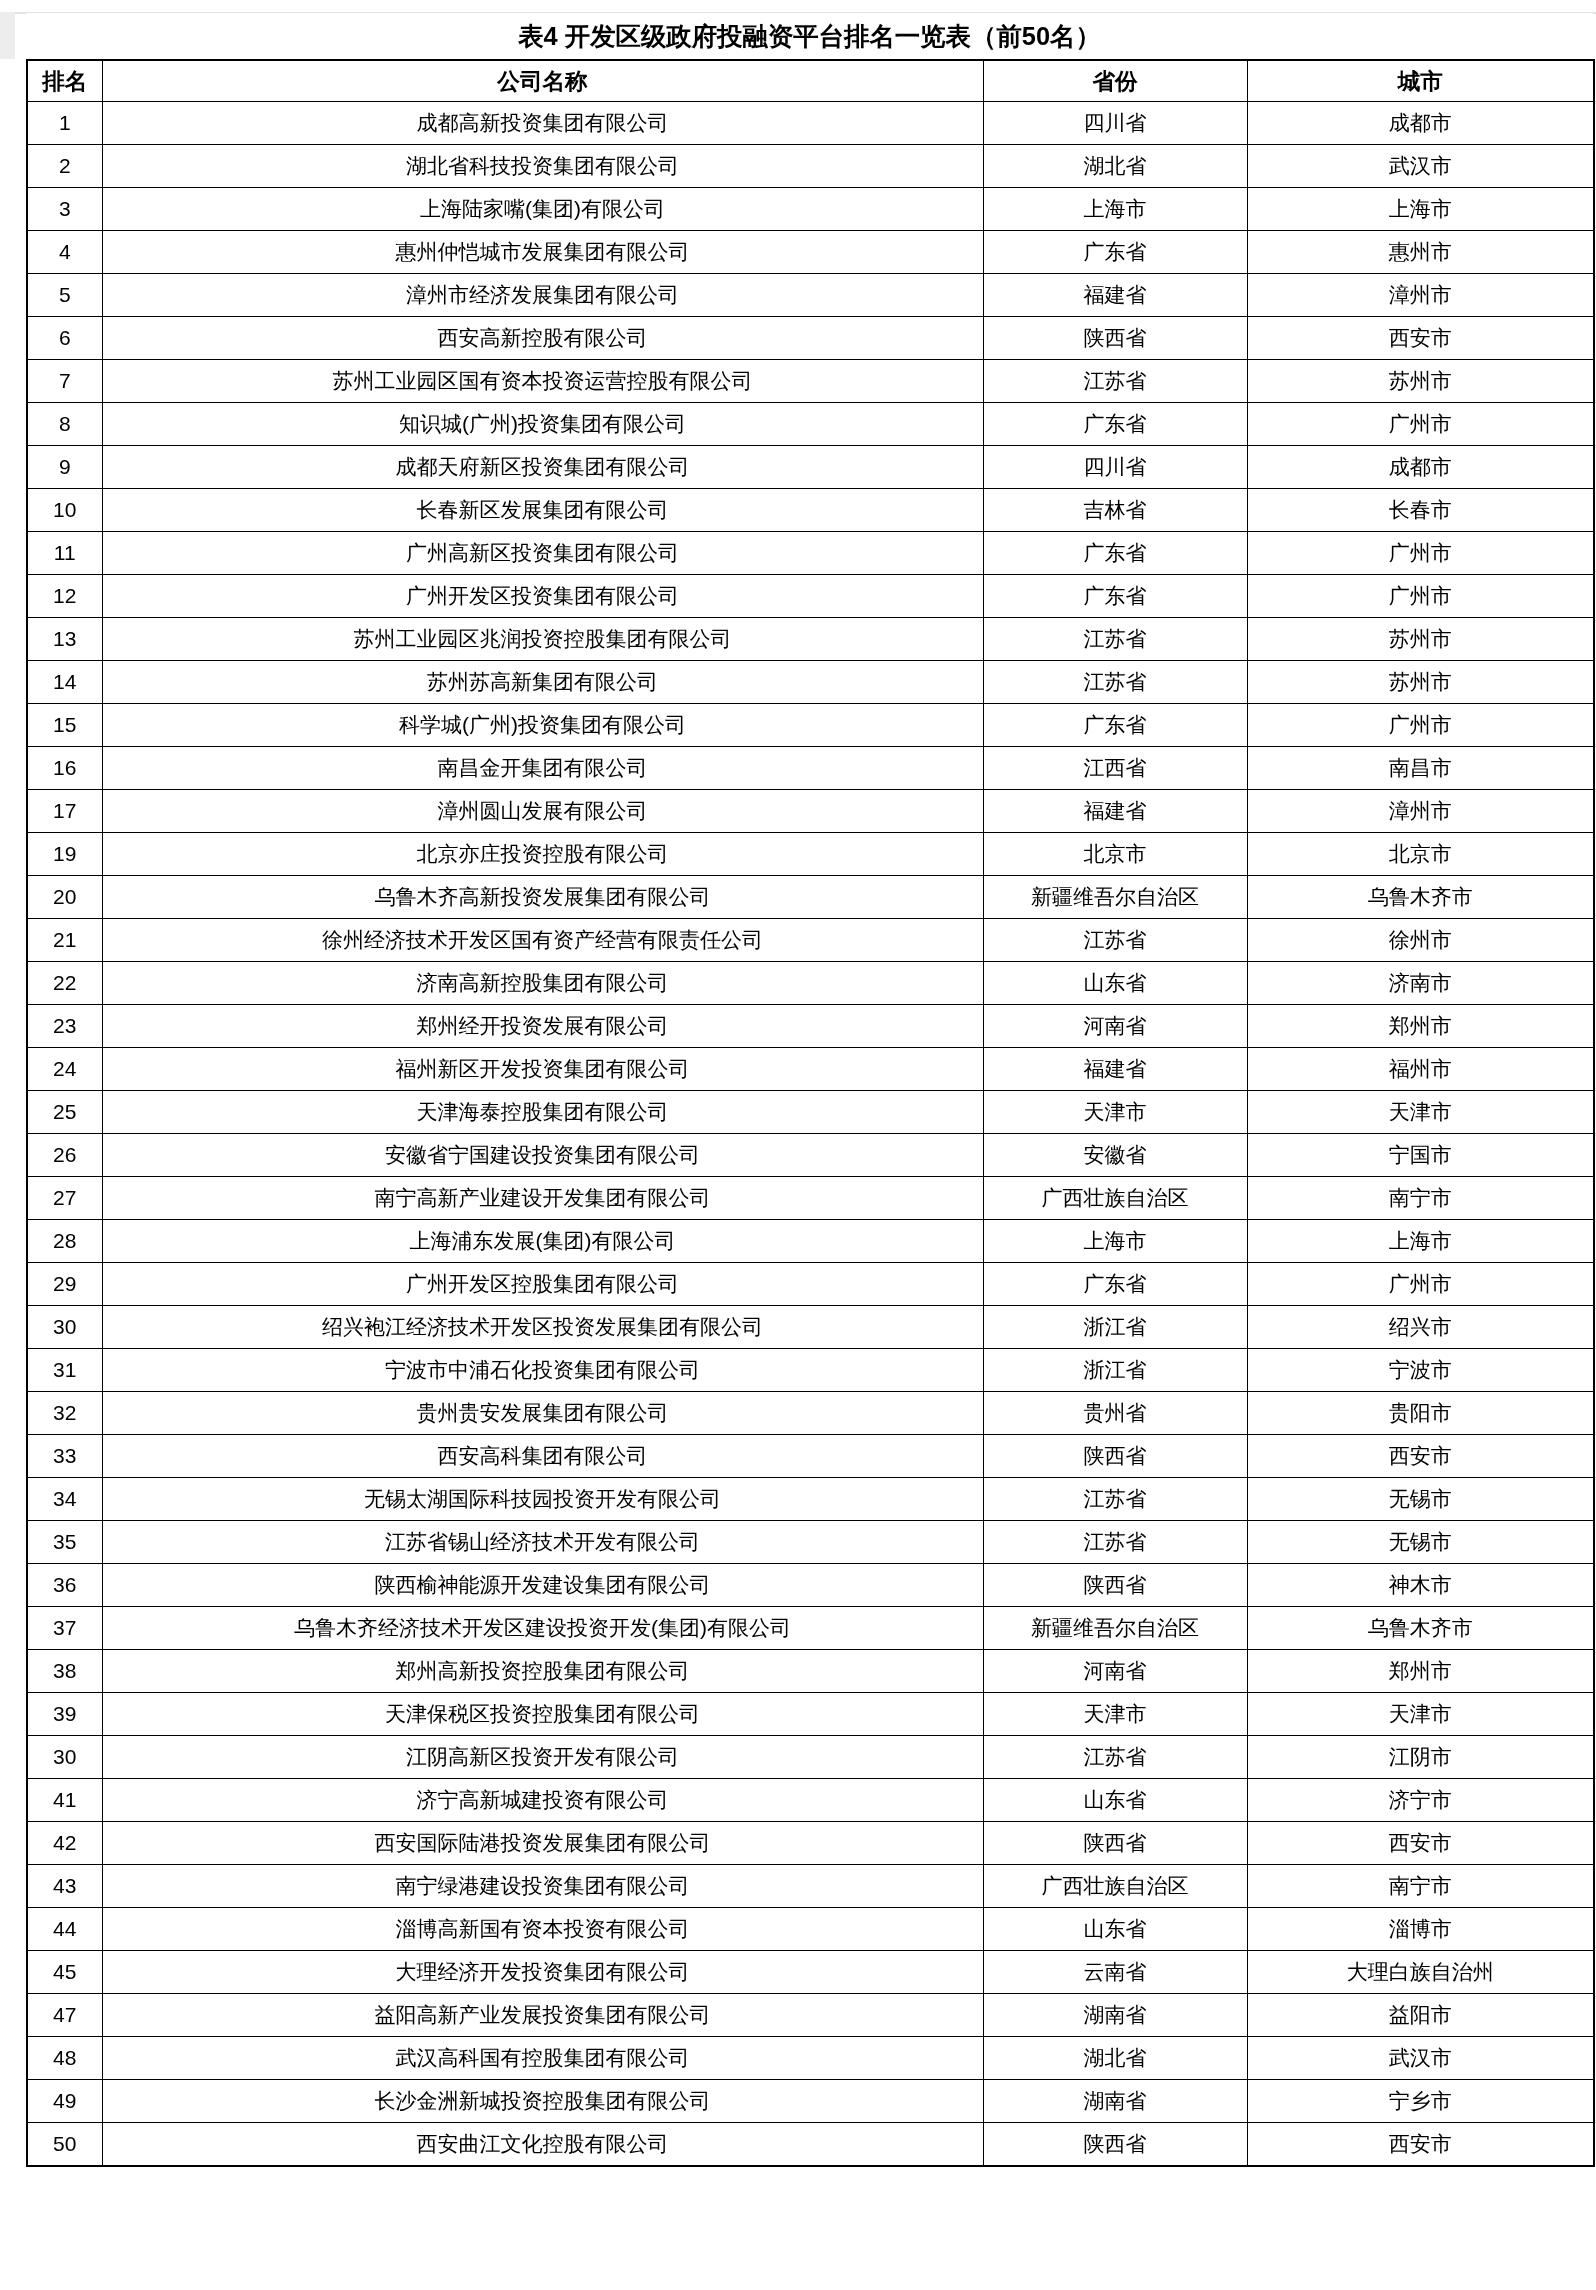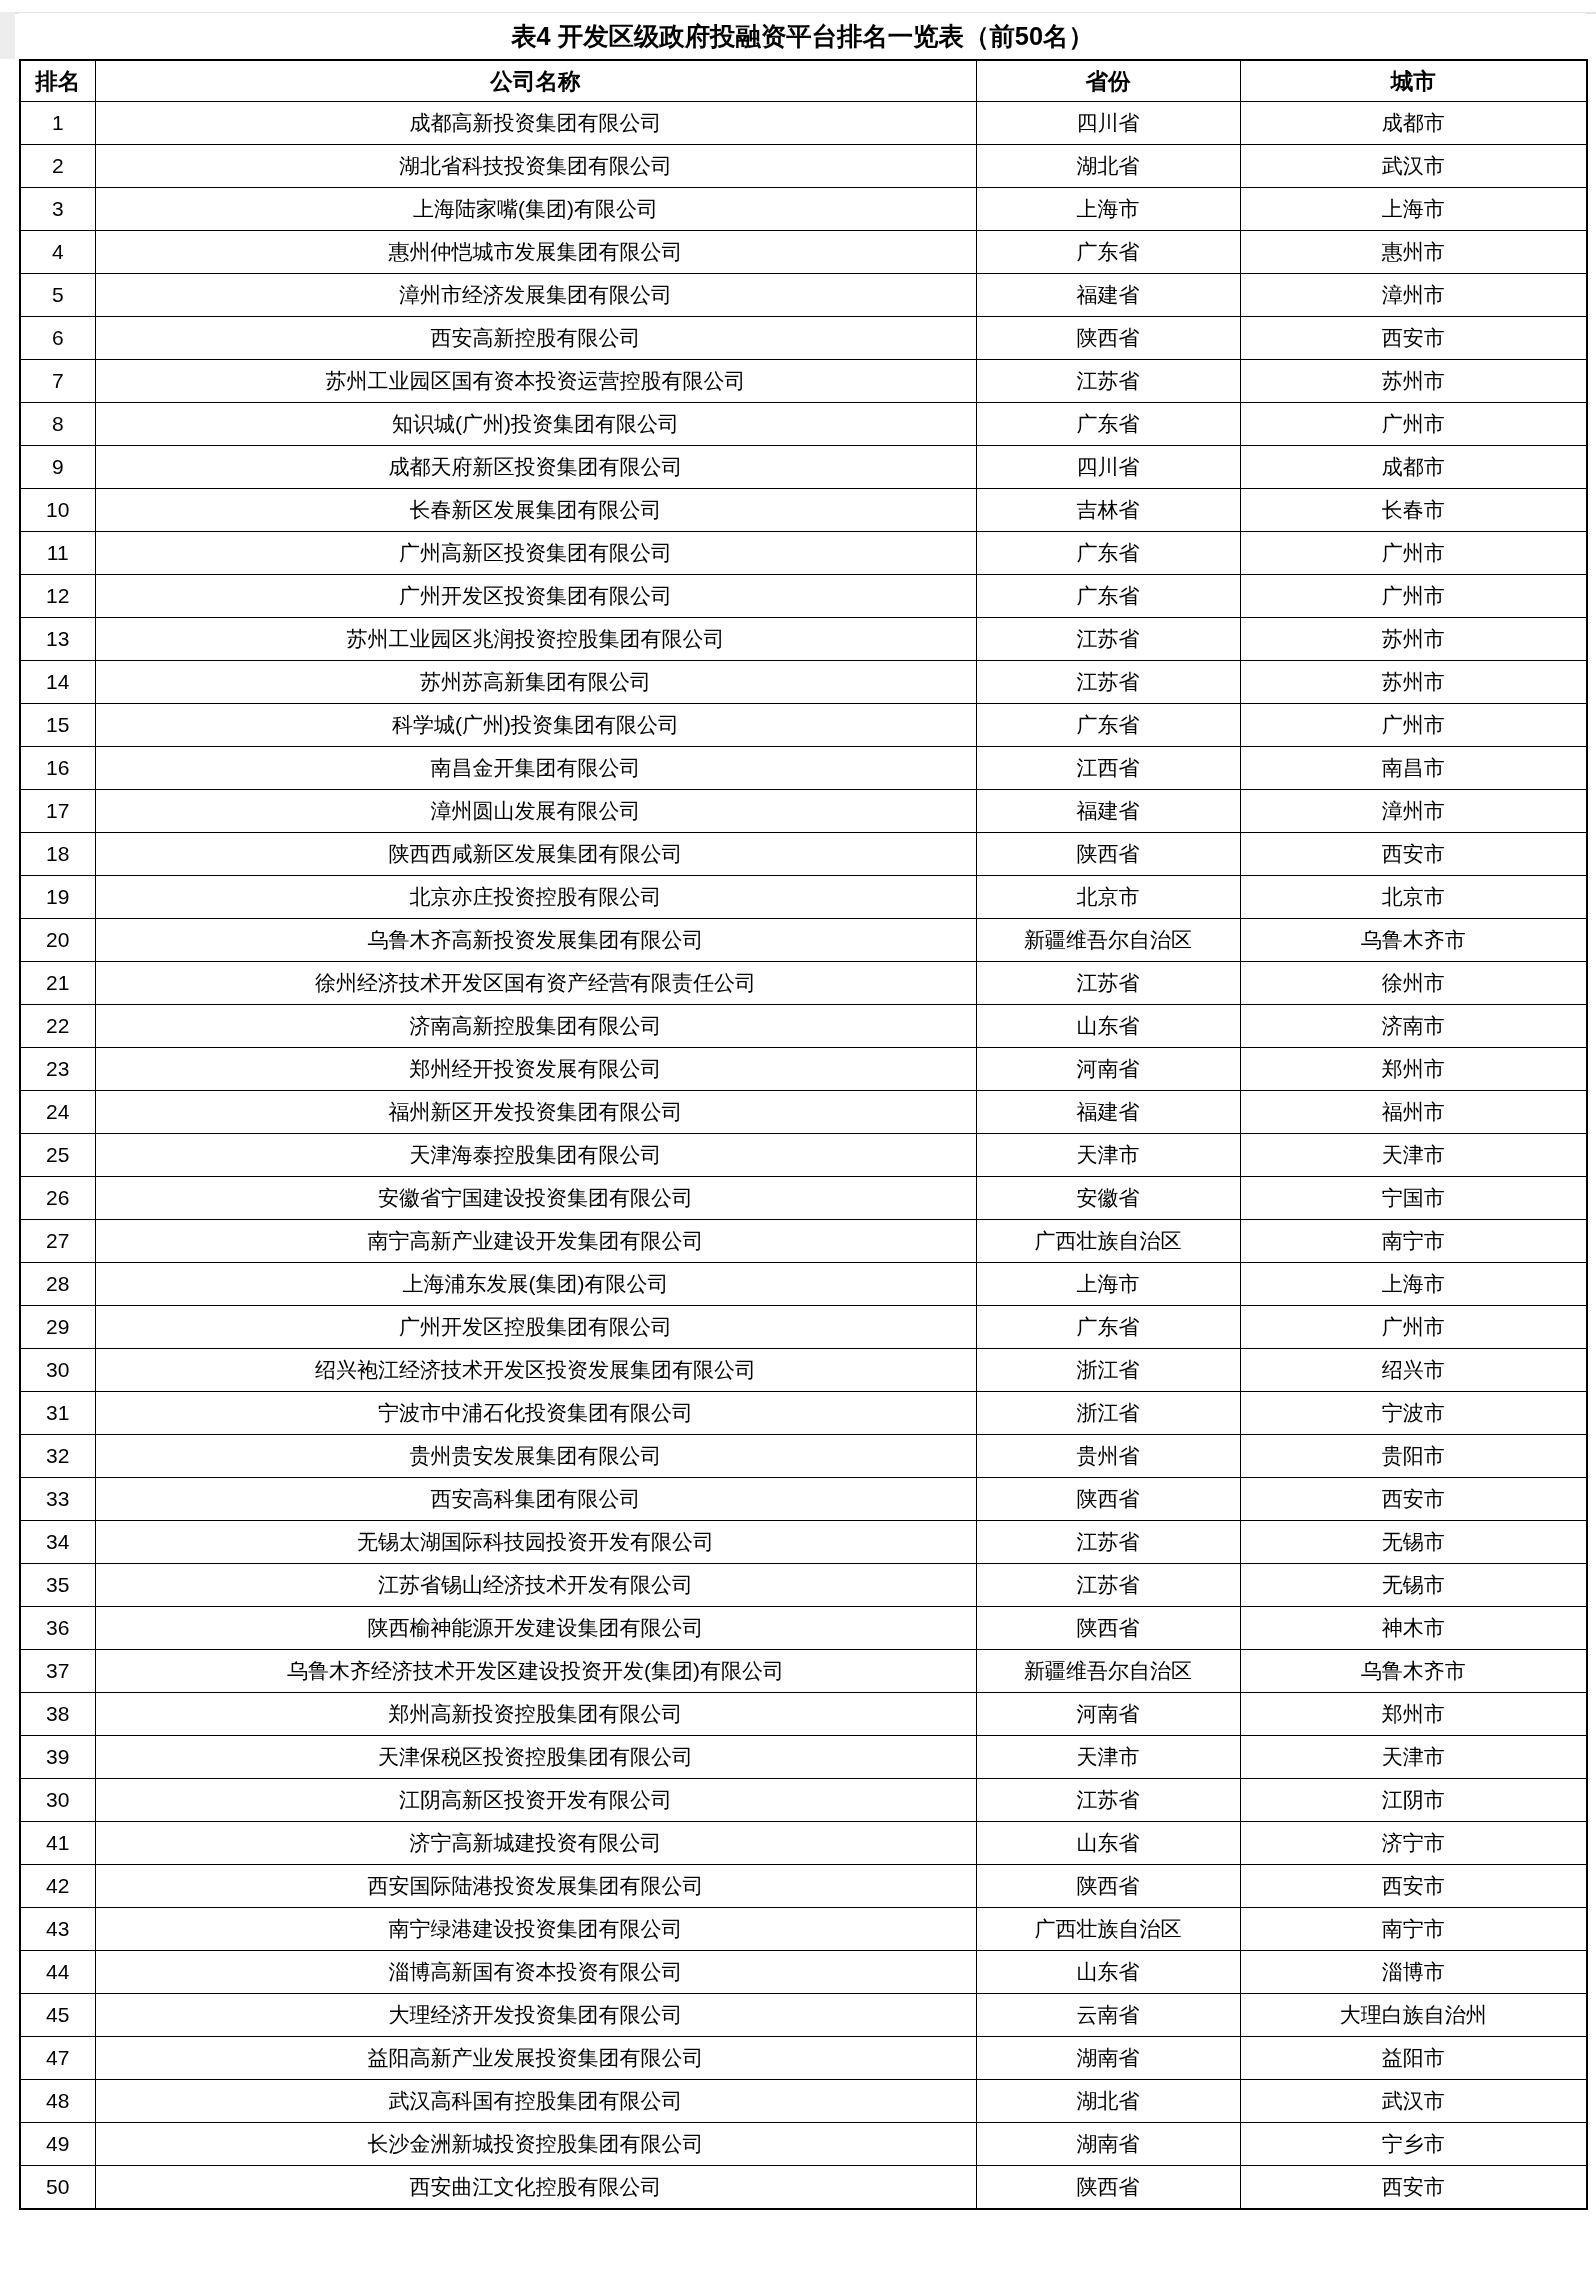--- a/index.html
+++ b/index.html
@@ -27,21 +27,21 @@
   .left-margin-strip {
     position: absolute;
     top: 12.2px;
     left: 0;
     width: 15px;
     height: 47px;
     background: #ededed;
   }
   .table-wrap {
     position: absolute;
-    left: 19px;
+    left: 26px;
     top: 13px;
     width: 1567px;
   }
   .doc-title {
     height: 46px;
     line-height: 46px;
     text-align: center;
     font-size: 25.4px;
     font-weight: bold;
     background: #ffffff;
@@ -217,26 +217,20 @@
       <td class="city-cell">南昌市</td>
     </tr>
 
     <tr>
       <td class="rank-cell">17</td>
       <td class="company-cell">漳州圆山发展有限公司</td>
       <td class="province-cell">福建省</td>
       <td class="city-cell">漳州市</td>
     </tr>
 
-    <tr>
-      <td class="rank-cell">18</td>
-      <td class="company-cell">陕西西咸新区发展集团有限公司</td>
-      <td class="province-cell">陕西省</td>
-      <td class="city-cell">西安市</td>
-    </tr>
 
     <tr>
       <td class="rank-cell">19</td>
       <td class="company-cell">北京亦庄投资控股有限公司</td>
       <td class="province-cell">北京市</td>
       <td class="city-cell">北京市</td>
     </tr>
 
     <tr>
       <td class="rank-cell">20</td>

